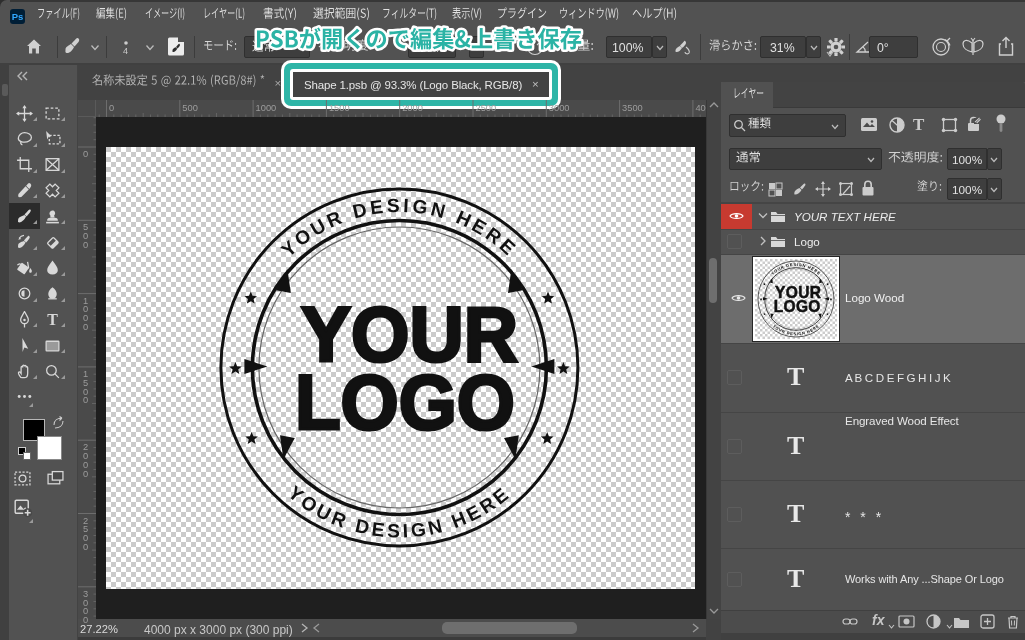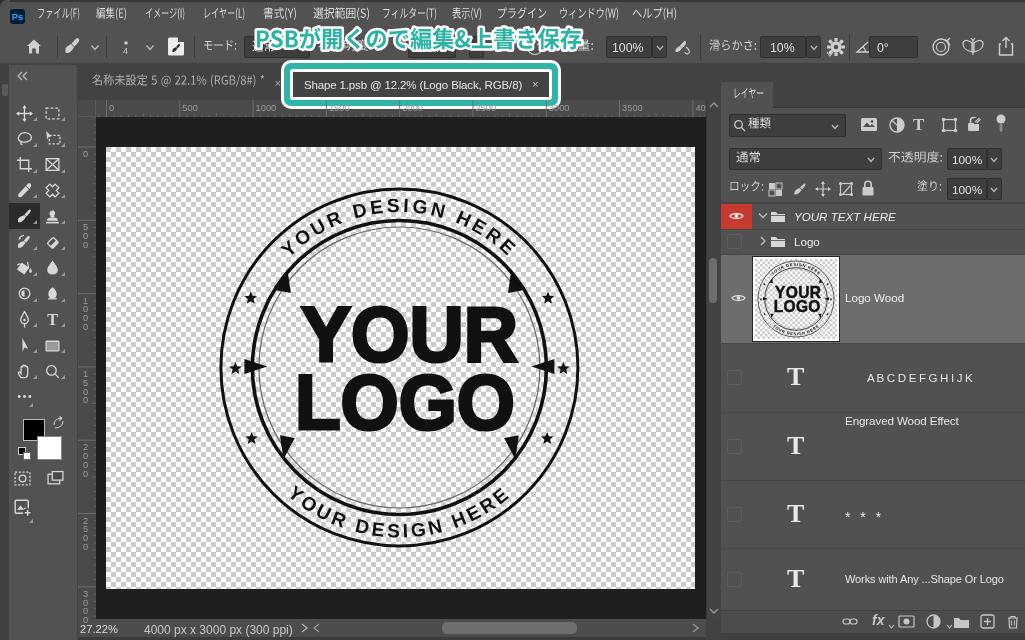--- a/index.html
+++ b/index.html
@@ -118,21 +118,21 @@
 <svg class="abs" style="left:671px;top:37px" width="22" height="20" viewBox="0 0 22 20">
       <path d="M14 4 C16 5.5 15 8 11 11 L9 8.5 C13 5 13.5 3 14 4 Z" fill="#d0d0d0"></path>
       <path d="M9 9 L11 11 C9.5 13.5 7 15.5 5 15 C4 14.5 4.5 13 5 12 C6 10.5 7.5 9.7 9 9 Z" fill="#d0d0d0"></path>
       <path d="M15 10 C17.5 12 19 14 18 16 C17 17.5 14 17 14 15" fill="none" stroke="#d0d0d0" stroke-width="1.1"></path>
     </svg>
 <div class="abs" style="left:700px;top:34px;width:1px;height:26px;background:#3c3c3c"></div>
 <svg style="position:absolute;left:709px;top:40px;overflow:visible" width="48" height="16">
       <path transform="translate(0,9.7)" fill="#d6d6d6" d="M1 -9.6C1.7 -9.3 2.6 -8.7 3 -8.2L3.5 -9C3.1 -9.4 2.2 -10 1.5 -10.3ZM0.4 -6.3C1.2 -5.9 2 -5.4 2.5 -4.9L3 -5.7C2.5 -6.1 1.6 -6.7 0.9 -7ZM0.8 0.2 1.5 0.8C2.1 -0.3 2.8 -1.9 3.4 -3.2L2.8 -3.8C2.1 -2.4 1.3 -0.7 0.8 0.2ZM5.4 -2.7H8.8V-1.8H5.4ZM5.4 -3.4V-4.2H8.8V-3.4ZM4.6 -5V1H5.4V-1.1H8.8V0C8.8 0.2 8.7 0.3 8.6 0.3C8.4 0.3 7.9 0.3 7.3 0.2C7.4 0.5 7.5 0.8 7.5 1C8.3 1 8.8 1 9.2 0.9C9.5 0.7 9.5 0.5 9.5 0V-5ZM6.6 -8.4V-6.6H5.4V-9.2H8.7V-8.4ZM7.2 -6.6V-7.7H8.7V-6.6ZM4.6 -10V-6.6H3.4V-4.5H4.2V-5.9H9.9V-4.5H10.7V-6.6H9.5V-10Z M15 -9.7 14.8 -8.8C15.6 -8.5 18 -8 19.1 -7.8L19.3 -8.8C18.3 -8.9 15.9 -9.4 15 -9.7ZM14.7 -7.5 13.8 -7.6C13.7 -6.3 13.4 -3.7 13.2 -2.6L14 -2.3C14.1 -2.5 14.2 -2.8 14.4 -3C15.2 -4 16.4 -4.6 17.9 -4.6C19 -4.6 19.8 -3.9 19.8 -2.9C19.8 -1.2 18.1 -0.1 14.6 -0.6L14.8 0.4C19 0.8 20.8 -0.7 20.8 -2.9C20.8 -4.4 19.6 -5.5 17.9 -5.5C16.6 -5.5 15.3 -5 14.3 -4C14.4 -4.8 14.6 -6.6 14.7 -7.5Z M31.2 -8.4 30.4 -7.9C31.2 -6.9 32.1 -4.7 32.4 -3.5L33.3 -3.9C32.9 -5.1 31.9 -7.4 31.2 -8.4ZM23.3 -7 23.4 -5.9C23.7 -5.9 24.2 -6 24.4 -6L25.8 -6.2C25.5 -4.5 24.6 -1.7 23.5 -0L24.4 0.4C25.6 -1.7 26.3 -4.5 26.7 -6.3C27.2 -6.3 27.7 -6.4 28 -6.4C28.7 -6.4 29.2 -6.2 29.2 -5C29.2 -3.7 29 -2.1 28.6 -1.2C28.4 -0.7 28.1 -0.6 27.6 -0.6C27.3 -0.6 26.7 -0.7 26.3 -0.9L26.4 0.2C26.8 0.3 27.3 0.4 27.7 0.4C28.5 0.4 29 0.1 29.4 -0.7C29.8 -1.7 30 -3.7 30 -5.2C30 -6.8 29.2 -7.3 28.2 -7.3C27.9 -7.3 27.5 -7.2 26.9 -7.2L27.2 -8.9C27.3 -9.2 27.3 -9.4 27.4 -9.7L26.3 -9.8C26.3 -9 26.2 -8 26 -7.1C25.3 -7 24.7 -7 24.3 -7C24 -6.9 23.7 -6.9 23.3 -7Z M37.2 -3.9 36.3 -4.1C36 -3.4 35.7 -2.7 35.7 -2C35.7 -0.3 37.1 0.5 39.2 0.5C40.5 0.5 41.4 0.4 42.1 0.2L42.2 -0.7C41.4 -0.5 40.4 -0.4 39.3 -0.4C37.6 -0.4 36.6 -1 36.6 -2.1C36.6 -2.7 36.8 -3.3 37.2 -3.9ZM35.4 -7.8 35.5 -6.8C37.2 -6.7 38.8 -6.7 40.2 -6.8C40.5 -5.8 41.1 -4.7 41.5 -4C41.1 -4 40.3 -4.1 39.7 -4.2L39.6 -3.3C40.4 -3.3 41.8 -3.1 42.3 -3L42.8 -3.7C42.6 -3.9 42.4 -4.1 42.3 -4.4C41.9 -5 41.4 -6 41 -6.9C41.8 -7 42.6 -7.2 43.3 -7.4L43.2 -8.4C42.5 -8.1 41.5 -7.9 40.7 -7.8C40.5 -8.5 40.3 -9.3 40.2 -9.9L39.3 -9.8C39.4 -9.4 39.5 -9.1 39.5 -8.8L39.9 -7.7C38.6 -7.6 37.1 -7.6 35.4 -7.8Z M46.4 -4.8C46.8 -4.8 47.2 -5.2 47.2 -5.7C47.2 -6.2 46.8 -6.6 46.4 -6.6C46 -6.6 45.7 -6.2 45.7 -5.7C45.7 -5.2 46 -4.8 46.4 -4.8ZM46.4 0.2C46.8 0.2 47.2 -0.2 47.2 -0.7C47.2 -1.2 46.8 -1.6 46.4 -1.6C46 -1.6 45.7 -1.2 45.7 -0.7C45.7 -0.2 46 0.2 46.4 0.2Z"></path>
     </svg>
 <div class="abs" style="left:760px;top:36px;width:46px;height:22px;background:#3e3e3e;border:1px solid #2f2f2f;border-radius:2px"></div>
-    <div class="abs" style="left:770px;top:41px;font-size:12.3px;color:#e0e0e0;white-space:nowrap;">10%</div>
+    <div class="abs" style="left:770px;top:41px;font-size:12.3px;color:#e0e0e0;white-space:nowrap;">31%</div>
 <div class="abs" style="left:806px;top:36px;width:15px;height:22px;background:#3e3e3e;border:1px solid #2f2f2f;border-radius:2px"></div>
     <svg class="abs" style="left:809px;top:43px" width="10" height="9" viewBox="0 0 10 9">
       <path d="M2 3 L5 6.5 L8 3" fill="none" stroke="#bbb" stroke-width="1.2"></path>
     </svg>
 <svg class="abs" style="left:827px;top:38px" width="18" height="18" viewBox="0 0 18 18">
       <g transform="translate(9,9)">
         <rect x="-1.6" y="-9.5" width="3.2" height="4" rx="0.8" fill="#d0d0d0" transform="rotate(0)"></rect>
         <rect x="-1.6" y="-9.5" width="3.2" height="4" rx="0.8" fill="#d0d0d0" transform="rotate(45)"></rect>
         <rect x="-1.6" y="-9.5" width="3.2" height="4" rx="0.8" fill="#d0d0d0" transform="rotate(90)"></rect>
         <rect x="-1.6" y="-9.5" width="3.2" height="4" rx="0.8" fill="#d0d0d0" transform="rotate(135)"></rect>
@@ -170,21 +170,21 @@
       <path d="M9 1.5 L9 12 M5.5 5 L9 1.5 L12.5 5" fill="none" stroke="#d0d0d0" stroke-width="1.4"></path>
     </svg>
 <svg style="position:absolute;left:92px;top:75px;overflow:visible" width="173" height="15">
       <path transform="translate(0,9.6)" fill="#b3b3b3" d="M4.2 -10.4C3.5 -9 2.3 -7.5 0.4 -6.3C0.6 -6.2 0.9 -5.9 1 -5.6C1.6 -6 2 -6.4 2.5 -6.8C3.2 -6.2 4 -5.4 4.5 -4.7C3.3 -3.6 1.8 -2.8 0.4 -2.4C0.5 -2.2 0.7 -1.8 0.8 -1.5C1.8 -1.9 2.7 -2.3 3.6 -2.9V1H4.5V0.5H9.1V1H9.9V-4.3H5.3C6.6 -5.5 7.7 -7 8.4 -8.8L7.8 -9.2L7.7 -9.1H4.5C4.7 -9.5 4.9 -9.8 5.1 -10.2ZM9.1 -0.4H4.5V-3.4H9.1ZM3.9 -8.3H7.2C6.7 -7.2 6 -6.2 5.2 -5.4C4.7 -6 3.9 -6.8 3.1 -7.4C3.4 -7.7 3.6 -8 3.9 -8.3Z M16.9 -5.4C16.7 -3.9 16.2 -2.4 15.6 -1.5C15.8 -1.4 16.1 -1.1 16.3 -1C16.9 -2 17.4 -3.6 17.8 -5.3ZM20.1 -5.3C20.6 -4 21.1 -2.2 21.2 -1.1L22 -1.4C21.8 -2.5 21.3 -4.2 20.9 -5.5ZM17.1 -10.3C16.8 -8.9 16.4 -7.5 15.8 -6.4V-6.9H14.4V-9C14.9 -9.1 15.4 -9.3 15.8 -9.4L15.2 -10.2C14.4 -9.7 12.9 -9.4 11.6 -9.2C11.7 -9 11.9 -8.6 11.9 -8.5C12.4 -8.5 13 -8.6 13.5 -8.8V-6.9H11.7V-6H13.4C13 -4.6 12.2 -3 11.5 -2.1C11.6 -1.9 11.8 -1.5 11.9 -1.3C12.5 -2 13.1 -3.2 13.5 -4.5V1H14.4V-4.3C14.7 -3.8 15.2 -3.2 15.4 -2.8L15.9 -3.5C15.7 -3.8 14.7 -4.9 14.4 -5.2V-6H15.5L15.3 -5.7C15.5 -5.6 15.9 -5.4 16.1 -5.3C16.4 -5.8 16.8 -6.5 17.1 -7.3H18.5V-0.2C18.5 0 18.5 0 18.3 0C18.2 0 17.7 0 17.2 0C17.3 0.3 17.4 0.7 17.5 1C18.2 1 18.7 0.9 19 0.8C19.3 0.6 19.4 0.3 19.4 -0.2V-7.3H21.8V-8.2H17.4C17.6 -8.8 17.8 -9.5 17.9 -10.1Z M27.5 -10.3V-8.3H23.8V-7.4H27.5V-5.3H23V-4.4H27C26 -2.8 24.3 -1.2 22.7 -0.5C22.9 -0.3 23.2 0.1 23.3 0.3C24.8 -0.5 26.4 -2 27.5 -3.6V1H28.3V-3.7C29.4 -2 31 -0.5 32.5 0.3C32.7 0.1 32.9 -0.3 33.1 -0.5C31.6 -1.2 29.9 -2.8 28.8 -4.4H32.9V-5.3H28.3V-7.4H32.1V-8.3H28.3V-10.3Z M34.5 -6.6V-5.9H37.8V-6.6ZM34.5 -9.9V-9.2H37.8V-9.9ZM34.5 -5V-4.2H37.8V-5ZM33.9 -8.3V-7.5H38.2V-8.3ZM39.1 -9.9V-8.5C39.1 -7.6 38.9 -6.6 37.8 -5.8C38 -5.7 38.3 -5.4 38.4 -5.2C39.6 -6.1 39.8 -7.4 39.8 -8.4V-9.1H41.8V-6.9C41.8 -6 42 -5.8 42.7 -5.8C42.8 -5.8 43.3 -5.8 43.4 -5.8C44 -5.8 44.2 -6.2 44.3 -7.6C44.1 -7.7 43.8 -7.8 43.6 -7.9C43.6 -6.8 43.5 -6.6 43.4 -6.6C43.2 -6.6 42.9 -6.6 42.8 -6.6C42.6 -6.6 42.6 -6.6 42.6 -6.9V-9.9ZM38.3 -5V-4.2H42.6C42.2 -3.2 41.7 -2.4 41.1 -1.8C40.5 -2.4 40 -3.2 39.7 -4.1L38.9 -3.9C39.3 -2.8 39.8 -1.9 40.5 -1.2C39.7 -0.6 38.8 -0.1 37.8 0.2C38 0.4 38.2 0.8 38.3 1C39.3 0.7 40.3 0.1 41.1 -0.6C41.9 0.1 42.8 0.6 43.8 1C43.9 0.7 44.1 0.4 44.3 0.2C43.3 -0.1 42.5 -0.6 41.7 -1.2C42.6 -2.1 43.3 -3.3 43.6 -4.8L43.1 -5L43 -5ZM34.4 -3.3V0.8H35.2V0.3H37.8V-3.3ZM35.2 -2.5H37V-0.5H35.2Z M47.2 -4.6C46.9 -2.4 46.3 -0.6 45.1 0.4C45.3 0.6 45.6 0.9 45.8 1C46.5 0.3 47 -0.6 47.4 -1.7C48.4 0.4 50.1 0.8 52.4 0.8H55.1C55.1 0.5 55.2 0.1 55.4 -0.1C54.8 -0.1 52.9 -0.1 52.5 -0.1C51.8 -0.1 51.2 -0.1 50.7 -0.3V-2.8H54V-3.6H50.7V-5.7H53.5V-6.6H47V-5.7H49.8V-0.5C48.9 -0.9 48.2 -1.6 47.7 -2.9C47.9 -3.4 48 -3.9 48 -4.5ZM45.6 -8.9V-6.2H46.4V-8H54.1V-6.2H54.9V-8.9H50.7V-10.3H49.8V-8.9Z M62.1 0.2C63.5 0.2 64.8 -1 64.8 -2.9C64.8 -4.9 63.7 -5.8 62.3 -5.8C61.8 -5.8 61.5 -5.7 61.1 -5.4L61.3 -8.1H64.4V-9H60.4L60.1 -4.8L60.7 -4.4C61.2 -4.8 61.5 -5 62.1 -5C63.1 -5 63.8 -4.2 63.8 -2.9C63.8 -1.6 63 -0.8 62 -0.8C61.1 -0.8 60.5 -1.3 60 -1.8L59.5 -1C60 -0.4 60.8 0.2 62.1 0.2Z M73.8 2.1C74.6 2.1 75.4 1.9 76.1 1.4L75.9 0.8C75.3 1.1 74.6 1.4 73.8 1.4C71.7 1.4 70.1 -0.1 70.1 -2.8C70.1 -6 72.3 -8.1 74.5 -8.1C76.8 -8.1 78 -6.5 78 -4.3C78 -2.5 77.1 -1.4 76.3 -1.4C75.6 -1.4 75.3 -2 75.6 -3.1L76.1 -5.8H75.4L75.3 -5.2H75.2C75 -5.7 74.7 -5.9 74.2 -5.9C72.8 -5.9 71.8 -4.2 71.8 -2.7C71.8 -1.5 72.5 -0.8 73.3 -0.8C73.9 -0.8 74.5 -1.2 74.9 -1.7H74.9C75 -1 75.5 -0.7 76.2 -0.7C77.3 -0.7 78.7 -1.9 78.7 -4.3C78.7 -7 77.1 -8.9 74.6 -8.9C71.8 -8.9 69.4 -6.5 69.4 -2.8C69.4 0.4 71.3 2.1 73.8 2.1ZM73.5 -1.5C73 -1.5 72.7 -1.9 72.7 -2.8C72.7 -3.8 73.3 -5.1 74.2 -5.1C74.6 -5.1 74.8 -5 75 -4.6L74.7 -2.4C74.3 -1.8 73.9 -1.5 73.5 -1.5Z M83.1 0H88.3V-1H86C85.6 -1 85.1 -0.9 84.7 -0.9C86.6 -2.9 87.9 -4.7 87.9 -6.5C87.9 -8.1 87 -9.2 85.5 -9.2C84.5 -9.2 83.8 -8.7 83.1 -7.9L83.7 -7.2C84.1 -7.8 84.7 -8.3 85.4 -8.3C86.4 -8.3 86.9 -7.5 86.9 -6.5C86.9 -4.9 85.7 -3.1 83.1 -0.7Z M89.3 0H94.5V-1H92.2C91.8 -1 91.3 -0.9 90.9 -0.9C92.8 -2.9 94.1 -4.7 94.1 -6.5C94.1 -8.1 93.2 -9.2 91.7 -9.2C90.7 -9.2 90 -8.7 89.3 -7.9L89.9 -7.2C90.3 -7.8 90.9 -8.3 91.6 -8.3C92.6 -8.3 93.1 -7.5 93.1 -6.5C93.1 -4.9 91.9 -3.1 89.3 -0.7Z M96.6 0.2C97 0.2 97.3 -0.2 97.3 -0.7C97.3 -1.2 97 -1.5 96.6 -1.5C96.2 -1.5 95.9 -1.2 95.9 -0.7C95.9 -0.2 96.2 0.2 96.6 0.2Z M99.1 0H103.6V-0.9H102V-9H101.2C100.8 -8.7 100.2 -8.5 99.5 -8.4V-7.7H101V-0.9H99.1Z M106.6 -3.5C107.8 -3.5 108.5 -4.5 108.5 -6.4C108.5 -8.2 107.8 -9.2 106.6 -9.2C105.5 -9.2 104.8 -8.2 104.8 -6.4C104.8 -4.5 105.5 -3.5 106.6 -3.5ZM106.6 -4.2C106 -4.2 105.6 -4.9 105.6 -6.4C105.6 -7.8 106 -8.5 106.6 -8.5C107.3 -8.5 107.7 -7.8 107.7 -6.4C107.7 -4.9 107.3 -4.2 106.6 -4.2ZM106.9 0.2H107.6L112.1 -9.2H111.4ZM112.3 0.2C113.5 0.2 114.2 -0.9 114.2 -2.7C114.2 -4.5 113.5 -5.5 112.3 -5.5C111.2 -5.5 110.5 -4.5 110.5 -2.7C110.5 -0.9 111.2 0.2 112.3 0.2ZM112.3 -0.5C111.7 -0.5 111.3 -1.3 111.3 -2.7C111.3 -4.1 111.7 -4.8 112.3 -4.8C113 -4.8 113.4 -4.1 113.4 -2.7C113.4 -1.3 113 -0.5 112.3 -0.5Z M120.7 2.4 121.3 2.1C120.3 0.4 119.9 -1.7 119.9 -3.8C119.9 -5.9 120.3 -8 121.3 -9.7L120.7 -10.1C119.6 -8.2 119 -6.2 119 -3.8C119 -1.4 119.6 0.6 120.7 2.4Z M123.9 -4.7V-8.1H125.3C126.6 -8.1 127.3 -7.7 127.3 -6.5C127.3 -5.3 126.6 -4.7 125.3 -4.7ZM127.4 0H128.5L126.5 -3.9C127.6 -4.2 128.3 -5.1 128.3 -6.5C128.3 -8.4 127.1 -9 125.4 -9H122.9V0H123.9V-3.8H125.4Z M133.2 0.2C134.3 0.2 135.2 -0.3 135.7 -0.9V-4.7H133V-3.7H134.8V-1.4C134.4 -1 133.9 -0.8 133.3 -0.8C131.5 -0.8 130.6 -2.3 130.6 -4.5C130.6 -6.8 131.6 -8.2 133.3 -8.2C134.1 -8.2 134.6 -7.8 135.1 -7.3L135.6 -8.1C135.1 -8.6 134.4 -9.2 133.3 -9.2C131.1 -9.2 129.5 -7.4 129.5 -4.5C129.5 -1.6 131 0.2 133.2 0.2Z M137.7 0H140.3C142.1 0 143.4 -0.9 143.4 -2.6C143.4 -3.9 142.7 -4.6 141.7 -4.8V-4.9C142.5 -5.1 142.9 -5.9 142.9 -6.8C142.9 -8.4 141.8 -9 140.1 -9H137.7ZM138.7 -5.2V-8.1H140C141.3 -8.1 141.9 -7.7 141.9 -6.7C141.9 -5.7 141.3 -5.2 139.9 -5.2ZM138.7 -0.9V-4.3H140.1C141.6 -4.3 142.4 -3.8 142.4 -2.7C142.4 -1.5 141.5 -0.9 140.1 -0.9Z M144 2.2H144.8L148.1 -9.8H147.4Z M151.4 0.2C152.9 0.2 153.9 -0.9 153.9 -2.2C153.9 -3.4 153.3 -4.1 152.6 -4.5V-4.6C153.1 -5 153.7 -5.8 153.7 -6.8C153.7 -8.2 152.8 -9.2 151.4 -9.2C150.1 -9.2 149.2 -8.2 149.2 -6.9C149.2 -5.9 149.7 -5.2 150.3 -4.8V-4.7C149.5 -4.3 148.8 -3.4 148.8 -2.2C148.8 -0.8 149.9 0.2 151.4 0.2ZM151.9 -4.9C151 -5.3 150.1 -5.8 150.1 -6.9C150.1 -7.7 150.6 -8.3 151.4 -8.3C152.3 -8.3 152.8 -7.6 152.8 -6.7C152.8 -6.1 152.5 -5.4 151.9 -4.9ZM151.4 -0.7C150.4 -0.7 149.7 -1.4 149.7 -2.3C149.7 -3.2 150.2 -3.9 150.8 -4.4C152 -3.9 153 -3.4 153 -2.2C153 -1.3 152.4 -0.7 151.4 -0.7Z M155.6 0H156.2L156.6 -2.8H158.2L157.9 0H158.6L158.9 -2.8H160V-3.6H159L159.2 -5.6H160.3V-6.4H159.3L159.6 -8.9H158.9L158.6 -6.4H157L157.2 -8.9H156.6L156.3 -6.4H155.2V-5.6H156.2L156 -3.6H154.9V-2.8H155.9ZM156.6 -3.6 156.9 -5.6H158.5L158.3 -3.6Z M161.8 2.4C162.8 0.6 163.4 -1.4 163.4 -3.8C163.4 -6.2 162.8 -8.2 161.8 -10.1L161.1 -9.7C162.1 -8 162.6 -5.9 162.6 -3.8C162.6 -1.7 162.1 0.4 161.1 2.1Z M169.5 -5.8 170.4 -7 171.3 -5.8 171.8 -6.2 171 -7.5 172.3 -8 172.1 -8.7 170.8 -8.3 170.7 -9.8H170.1L170 -8.3L168.7 -8.7L168.5 -8L169.7 -7.5L169 -6.2Z"></path>
     </svg>
 <div class="abs" style="left:274.5px;top:77px;font-size:11.5px;color:#a8a8a8;white-space:nowrap;">×</div>
 <div class="abs" style="left:281px;top:60px;width:279.5px;height:48.5px;background:#fff;border-radius:10px"></div>
 <div class="abs" style="left:284px;top:63px;width:273.5px;height:42.5px;background:#2eb5a7;border-radius:7px"></div>
 <div class="abs" style="left:290px;top:69px;width:261.5px;height:30.5px;background:#fff;border-radius:3px"></div>
 <div class="abs" style="left:292.5px;top:71.5px;width:256.5px;height:25.5px;background:#434343"></div>
-<div class="abs" style="left:304px;top:78.5px;font-size:11.5px;color:#e6e6e6;white-space:nowrap;letter-spacing:-0.15px">Shape 1.psb @ 12.2% (Logo Black, RGB/8)</div>
+<div class="abs" style="left:304px;top:78.5px;font-size:11.5px;color:#e6e6e6;white-space:nowrap;letter-spacing:-0.15px">Shape 1.psb @ 93.3% (Logo Black, RGB/8)</div>
 <div class="abs" style="left:532px;top:78px;font-size:11.5px;color:#c0c0c0;white-space:nowrap;">×</div>
 <svg class="abs" style="left:0;top:0" width="706" height="640">
       <line x1="106.5" y1="100" x2="106.5" y2="117" stroke="#6d6d6d" stroke-width="1"></line>
       <text x="109.0" y="110.5" font-size="9.3" fill="#9c9c9c" font-family="Liberation Sans">0</text>
       <line x1="179.8" y1="100" x2="179.8" y2="117" stroke="#6d6d6d" stroke-width="1"></line>
       <text x="182.3" y="110.5" font-size="9.3" fill="#9c9c9c" font-family="Liberation Sans">500</text>
       <line x1="253.1" y1="100" x2="253.1" y2="117" stroke="#6d6d6d" stroke-width="1"></line>
       <text x="255.6" y="110.5" font-size="9.3" fill="#9c9c9c" font-family="Liberation Sans">1000</text>
       <line x1="326.4" y1="100" x2="326.4" y2="117" stroke="#6d6d6d" stroke-width="1"></line>
       <text x="328.9" y="110.5" font-size="9.3" fill="#9c9c9c" font-family="Liberation Sans">1500</text>
@@ -777,21 +777,21 @@
         <polygon points="132.0,-1.0 155.0,-8.5 155.0,6.5" fill="#111"></polygon>
         <text x="10" y="-6.5" font-size="77" font-family="Liberation Sans" font-weight="bold" fill="#111" letter-spacing="1.5" text-anchor="middle" stroke="#111" stroke-width="2.46" textLength="217" lengthAdjust="spacingAndGlyphs">YOUR</text>
         <text x="5.5" y="61.5" font-size="77" font-family="Liberation Sans" font-weight="bold" fill="#111" letter-spacing="1.5" text-anchor="middle" stroke="#111" stroke-width="2.46" textLength="220" lengthAdjust="spacingAndGlyphs">LOGO</text>
       </g>
     </svg>
     <div class="abs" style="left:845px;top:291px;font-size:11.6px;color:#f0f0f0;white-space:nowrap;">Logo Wood</div>
     <div class="abs" style="left:721px;top:343px;width:304px;height:1px;background:#454545"></div>
     <div class="abs" style="left:721px;top:344px;width:304px;height:68px;background:#515151"></div>
     <div class="abs" style="left:727px;top:370px;width:15px;height:15px;border:1px solid #5d5d5d;border-radius:2px"></div>
     <div class="abs" style="left:787px;top:362.0px;font-size:26px;font-weight:bold;color:#e8e8e8;font-family:Liberation Serif">T</div>
-    <div class="abs" style="left:845px;top:371.0px;font-size:11.6px;color:#e6e6e6;white-space:nowrap;letter-spacing:-0.35px;margin-left:22px;">A B C D E F G H I J K</div>
+    <div class="abs" style="left:845px;top:371.0px;font-size:11.6px;color:#e6e6e6;white-space:nowrap;letter-spacing:-0.35px;">A B C D E F G H I J K</div>
     <div class="abs" style="left:721px;top:412px;width:304px;height:1px;background:#454545"></div>
     <div class="abs" style="left:721px;top:413px;width:304px;height:67px;background:#515151"></div>
     <div class="abs" style="left:727px;top:439px;width:15px;height:15px;border:1px solid #5d5d5d;border-radius:2px"></div>
     <div class="abs" style="left:787px;top:430.5px;font-size:26px;font-weight:bold;color:#e8e8e8;font-family:Liberation Serif">T</div>
     <div class="abs" style="left:845px;top:414px;font-size:11.6px;color:#e6e6e6;white-space:nowrap;letter-spacing:-0.1px;">Engraved Wood Effect</div>
     <div class="abs" style="left:721px;top:480px;width:304px;height:1px;background:#454545"></div>
     <div class="abs" style="left:721px;top:481px;width:304px;height:67px;background:#515151"></div>
     <div class="abs" style="left:727px;top:507px;width:15px;height:15px;border:1px solid #5d5d5d;border-radius:2px"></div>
     <div class="abs" style="left:787px;top:498.5px;font-size:26px;font-weight:bold;color:#e8e8e8;font-family:Liberation Serif">T</div>
     <div class="abs" style="left:845px;top:508.5px;font-size:14px;color:#e6e6e6;white-space:nowrap;letter-spacing:3px;">* * *</div>

